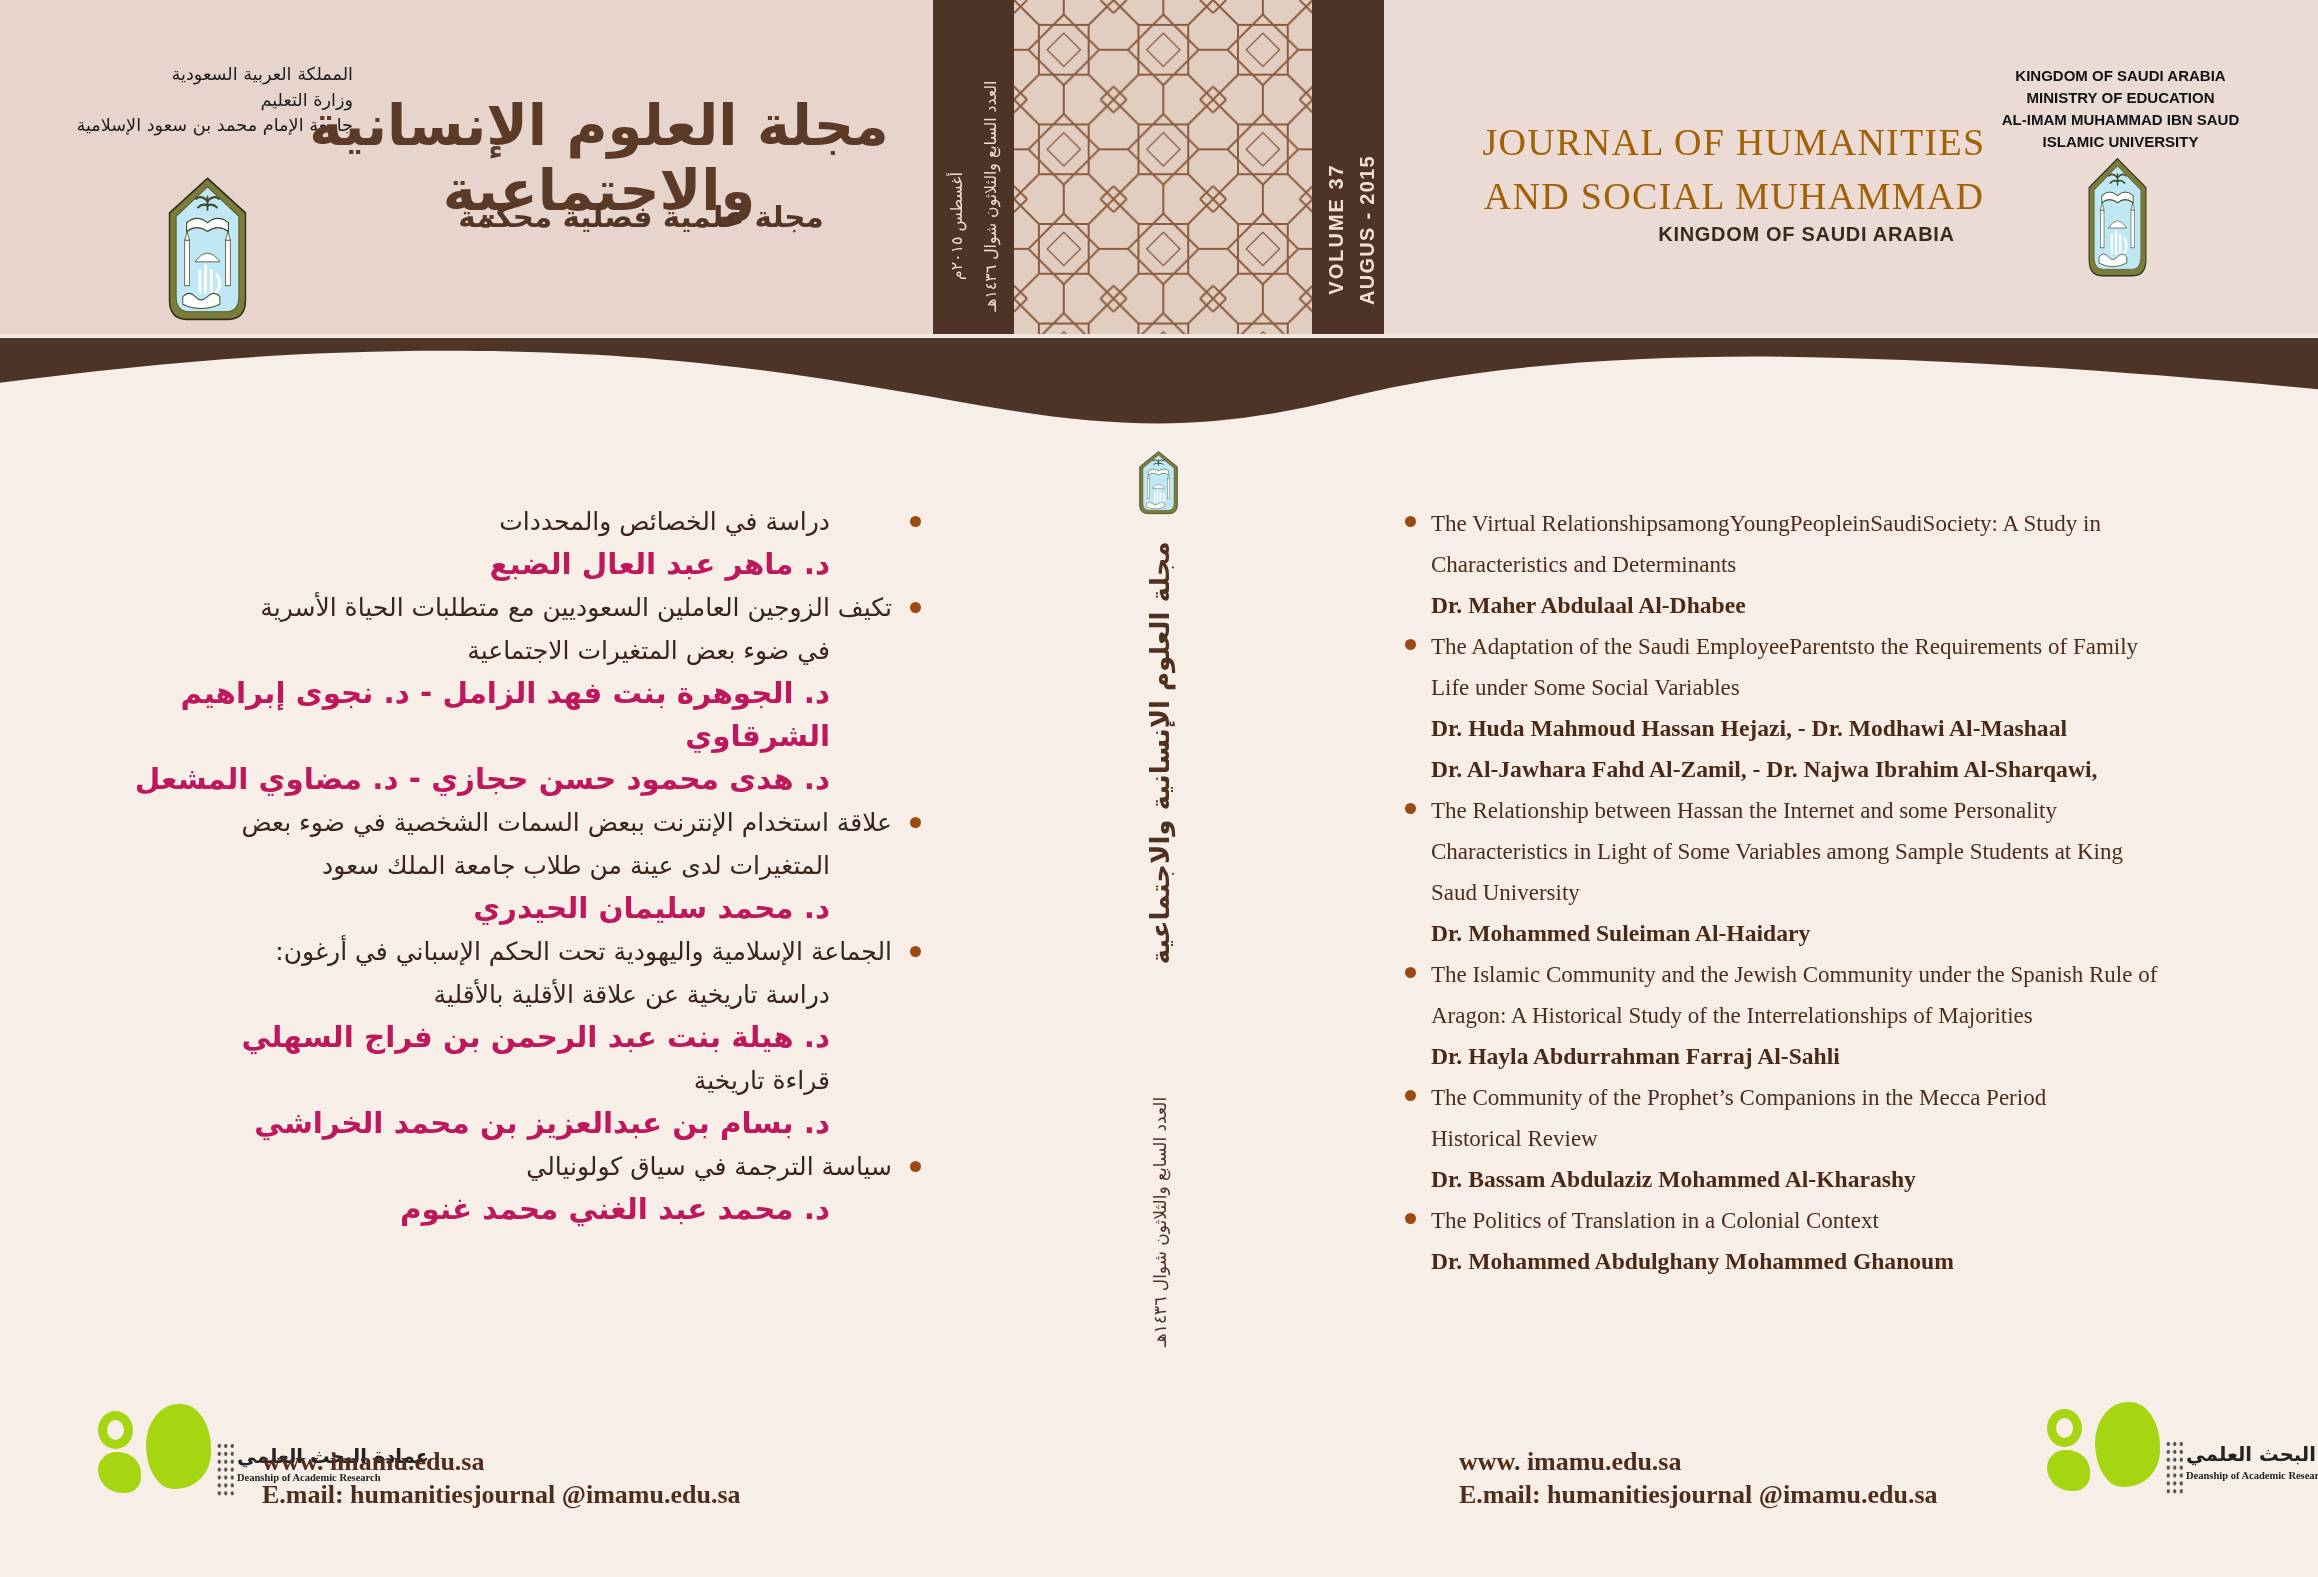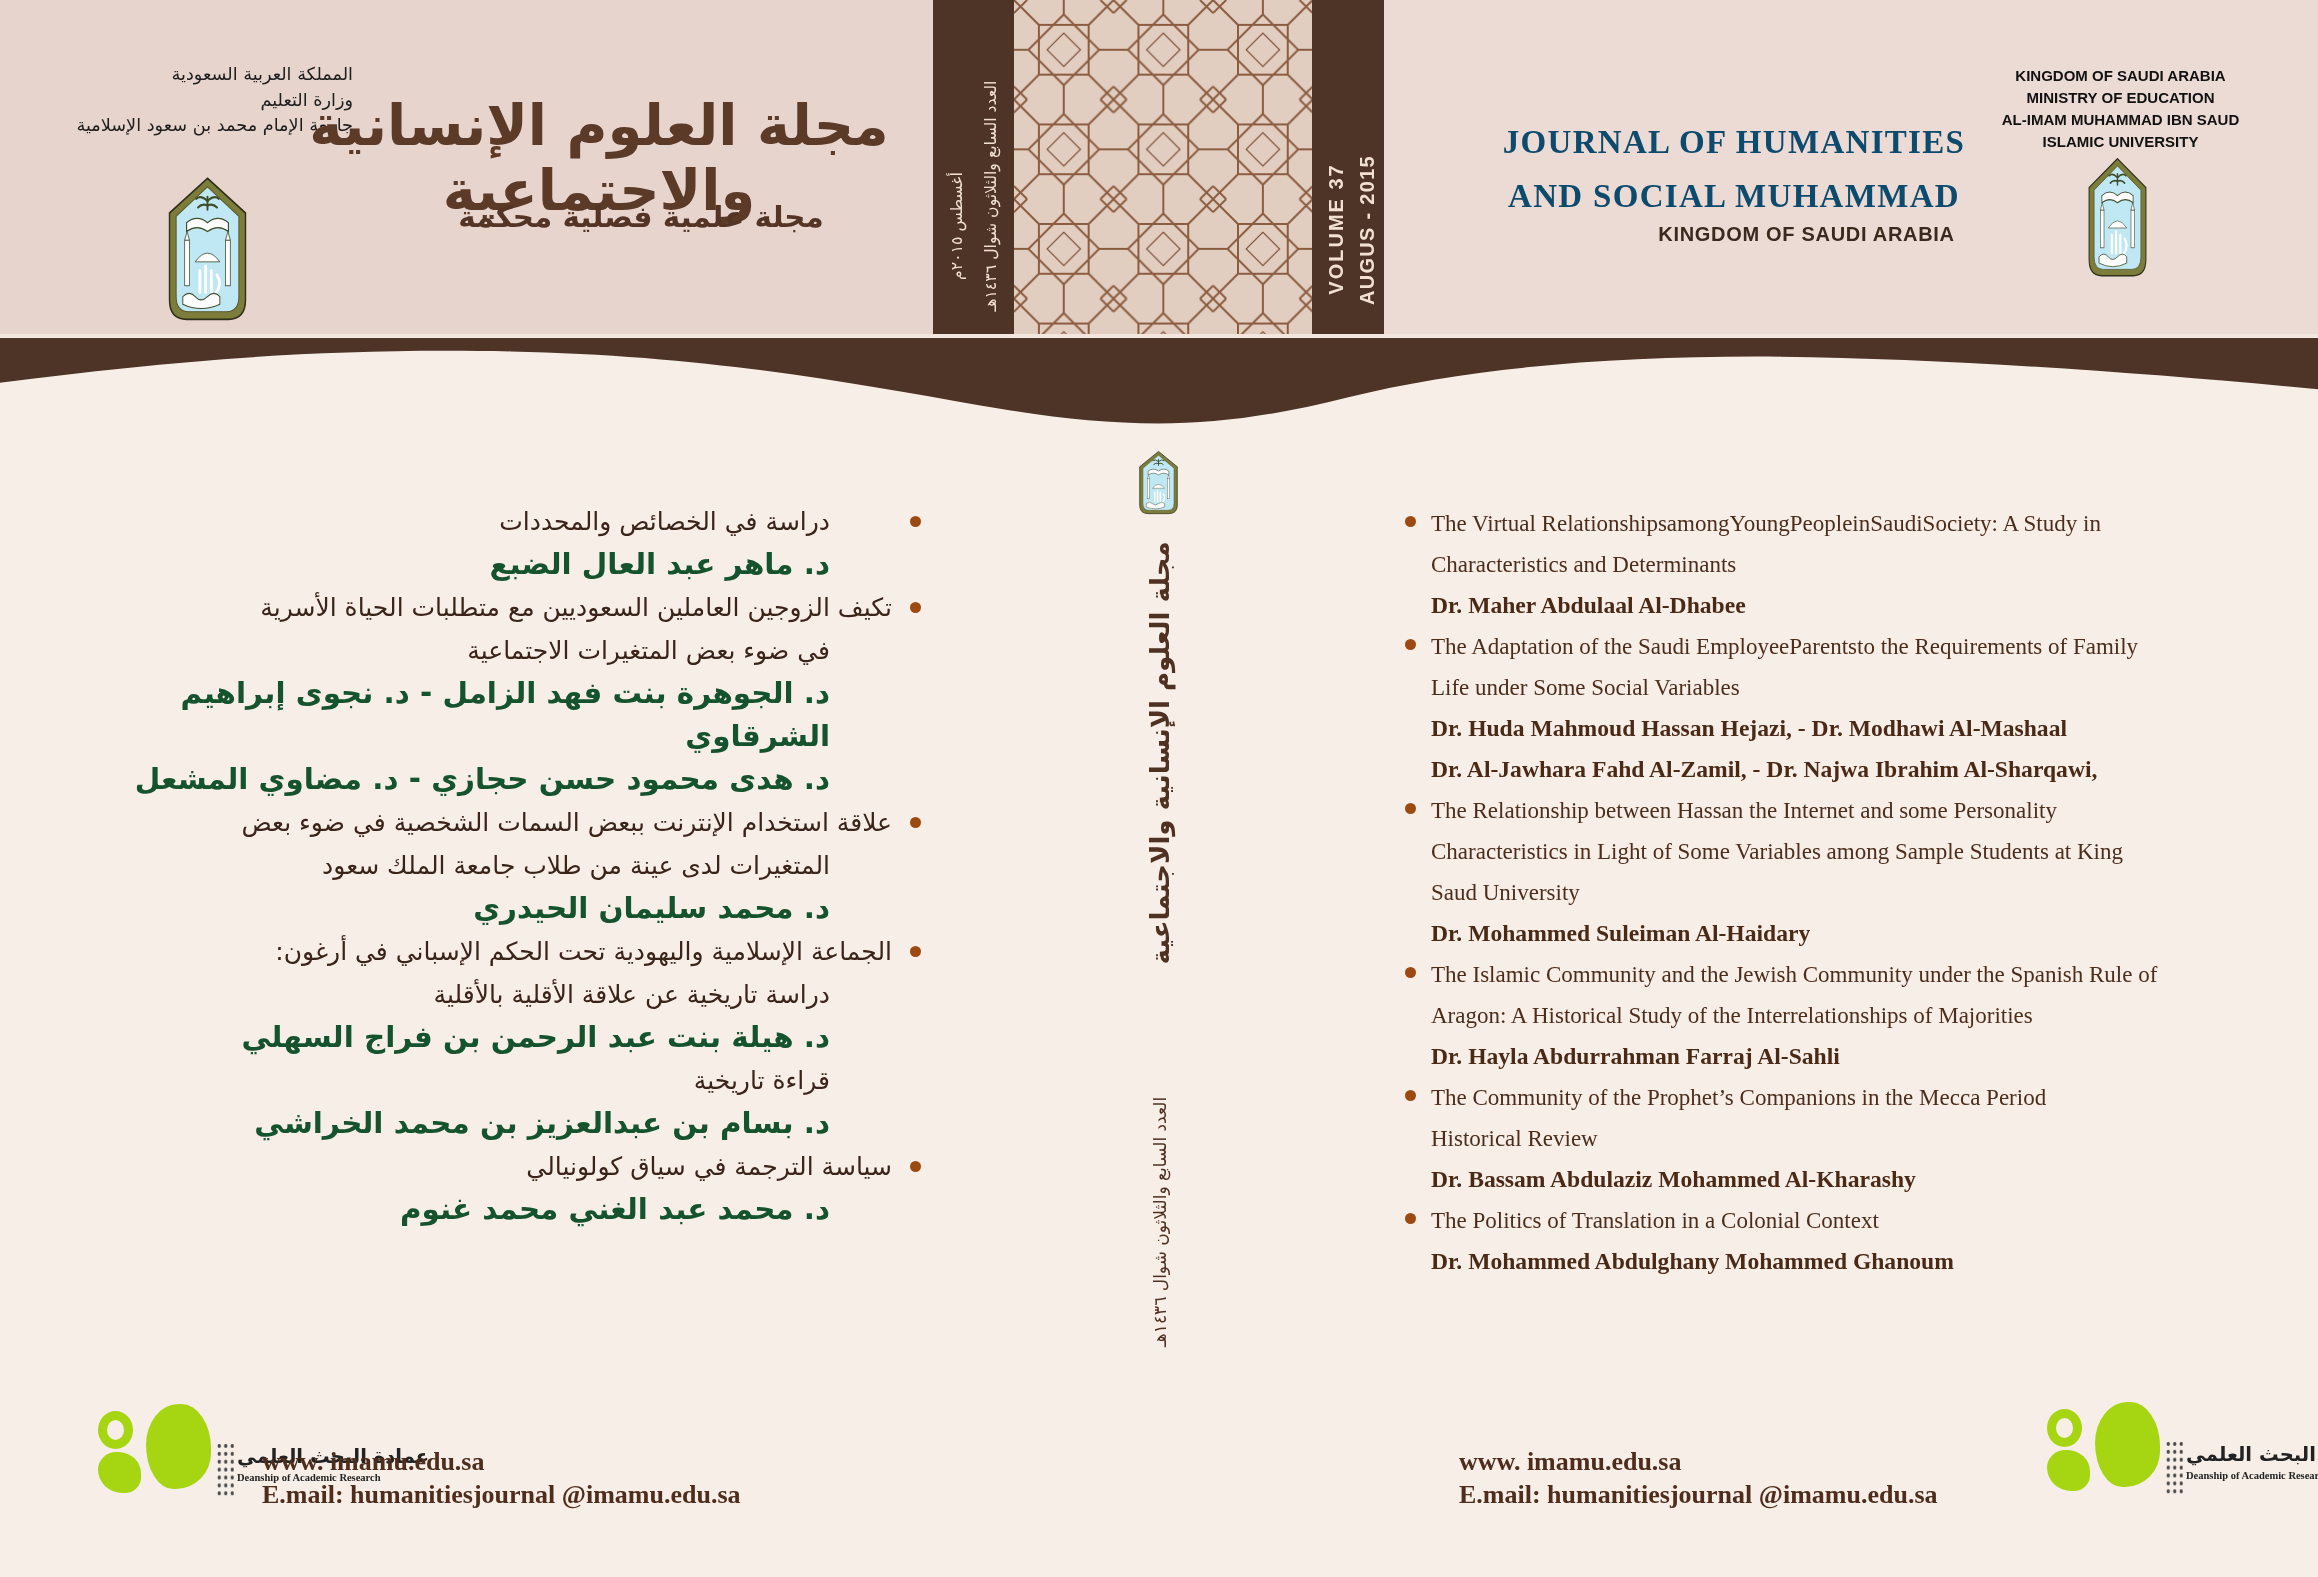--- a/index.html
+++ b/index.html
@@ -23,40 +23,40 @@
           color:#1d1d1d;direction:rtl;}
   .title-ar{left:252px;top:93px;width:694px;text-align:center;font-size:56px;font-weight:bold;
             color:#5b3a27;direction:rtl;}
   .subtitle-ar{left:294px;top:200px;width:694px;text-align:center;font-size:29.4px;font-weight:bold;
                color:#543525;direction:rtl;letter-spacing:0.7px;}
 
   
   .gov-en{left:1970px;top:65px;width:301px;text-align:center;font-family:"Liberation Sans",sans-serif;
           font-size:15px;font-weight:bold;line-height:22px;color:#111;}
   .title-en{left:1407px;top:115px;width:654px;text-align:center;font-family:"Liberation Serif",serif;
-            font-size:33px;font-weight:bold;color:#0c4a6e;letter-spacing:1.3px;line-height:54px;}
+            font-size:38px;font-weight:normal;color:#a16207;letter-spacing:1.3px;line-height:54px;}
   .subtitle-en{left:1512px;top:223px;width:589px;text-align:center;font-family:"Liberation Sans",sans-serif;
                font-size:20px;font-weight:bold;color:#3a2a1e;letter-spacing:0.7px;}
 
   
   .vtx{position:absolute;white-space:nowrap;transform:translate(-50%,-50%) rotate(-90deg);}
   .v-ar1{left:990px;top:196px;font-size:15.7px;color:#f2e0d2;}
   .v-ar2{left:956px;top:226px;font-size:15.7px;color:#f2e0d2;}
   .v-en1{left:1336px;top:229px;font-size:20px;font-weight:bold;letter-spacing:2px;
          font-family:"Liberation Sans",sans-serif;color:#f2e0d2;}
   .v-en2{left:1367px;top:230px;font-size:20px;font-weight:bold;letter-spacing:1.3px;
          font-family:"Liberation Sans",sans-serif;color:#f2e0d2;}
   .v-name{left:1160px;top:753px;font-size:26px;font-weight:bold;color:#4f3122;}
   .v-issue{left:1160px;top:1222px;font-size:17px;color:#4f3122;}
 
   
   .toc-ar{left:92px;top:500px;width:800px;direction:rtl;text-align:right;color:#3a241a;}
   .toc-ar .row{position:relative;line-height:43px;font-size:25px;}
   .toc-ar .row.ind{padding-left:0;padding-right:62px;}
-  .toc-ar .row.auth{font-weight:bold;font-size:29.4px;color:#14532d;}
+  .toc-ar .row.auth{font-weight:bold;font-size:29.4px;color:#be185d;}
   .toc-ar .bullet{position:absolute;right:-29px;top:15.7px;width:11px;height:11px;border-radius:50%;
                   background:#9c4a12;}
   .toc-en{left:1431px;top:503px;width:857px;font-family:"Liberation Serif",serif;color:#4c2d1b;}
   .toc-en .row{position:relative;line-height:41px;font-size:23px;}
   .toc-en .row.auth{font-weight:bold;font-size:23.6px;color:#4a2a16;}
   .toc-en .bullet{position:absolute;left:-26px;top:13px;width:11px;height:11px;border-radius:50%;
                   background:#9c4a12;}
 
   
   .site{width:609px;text-align:left;font-family:"Liberation Serif",serif;font-weight:bold;

